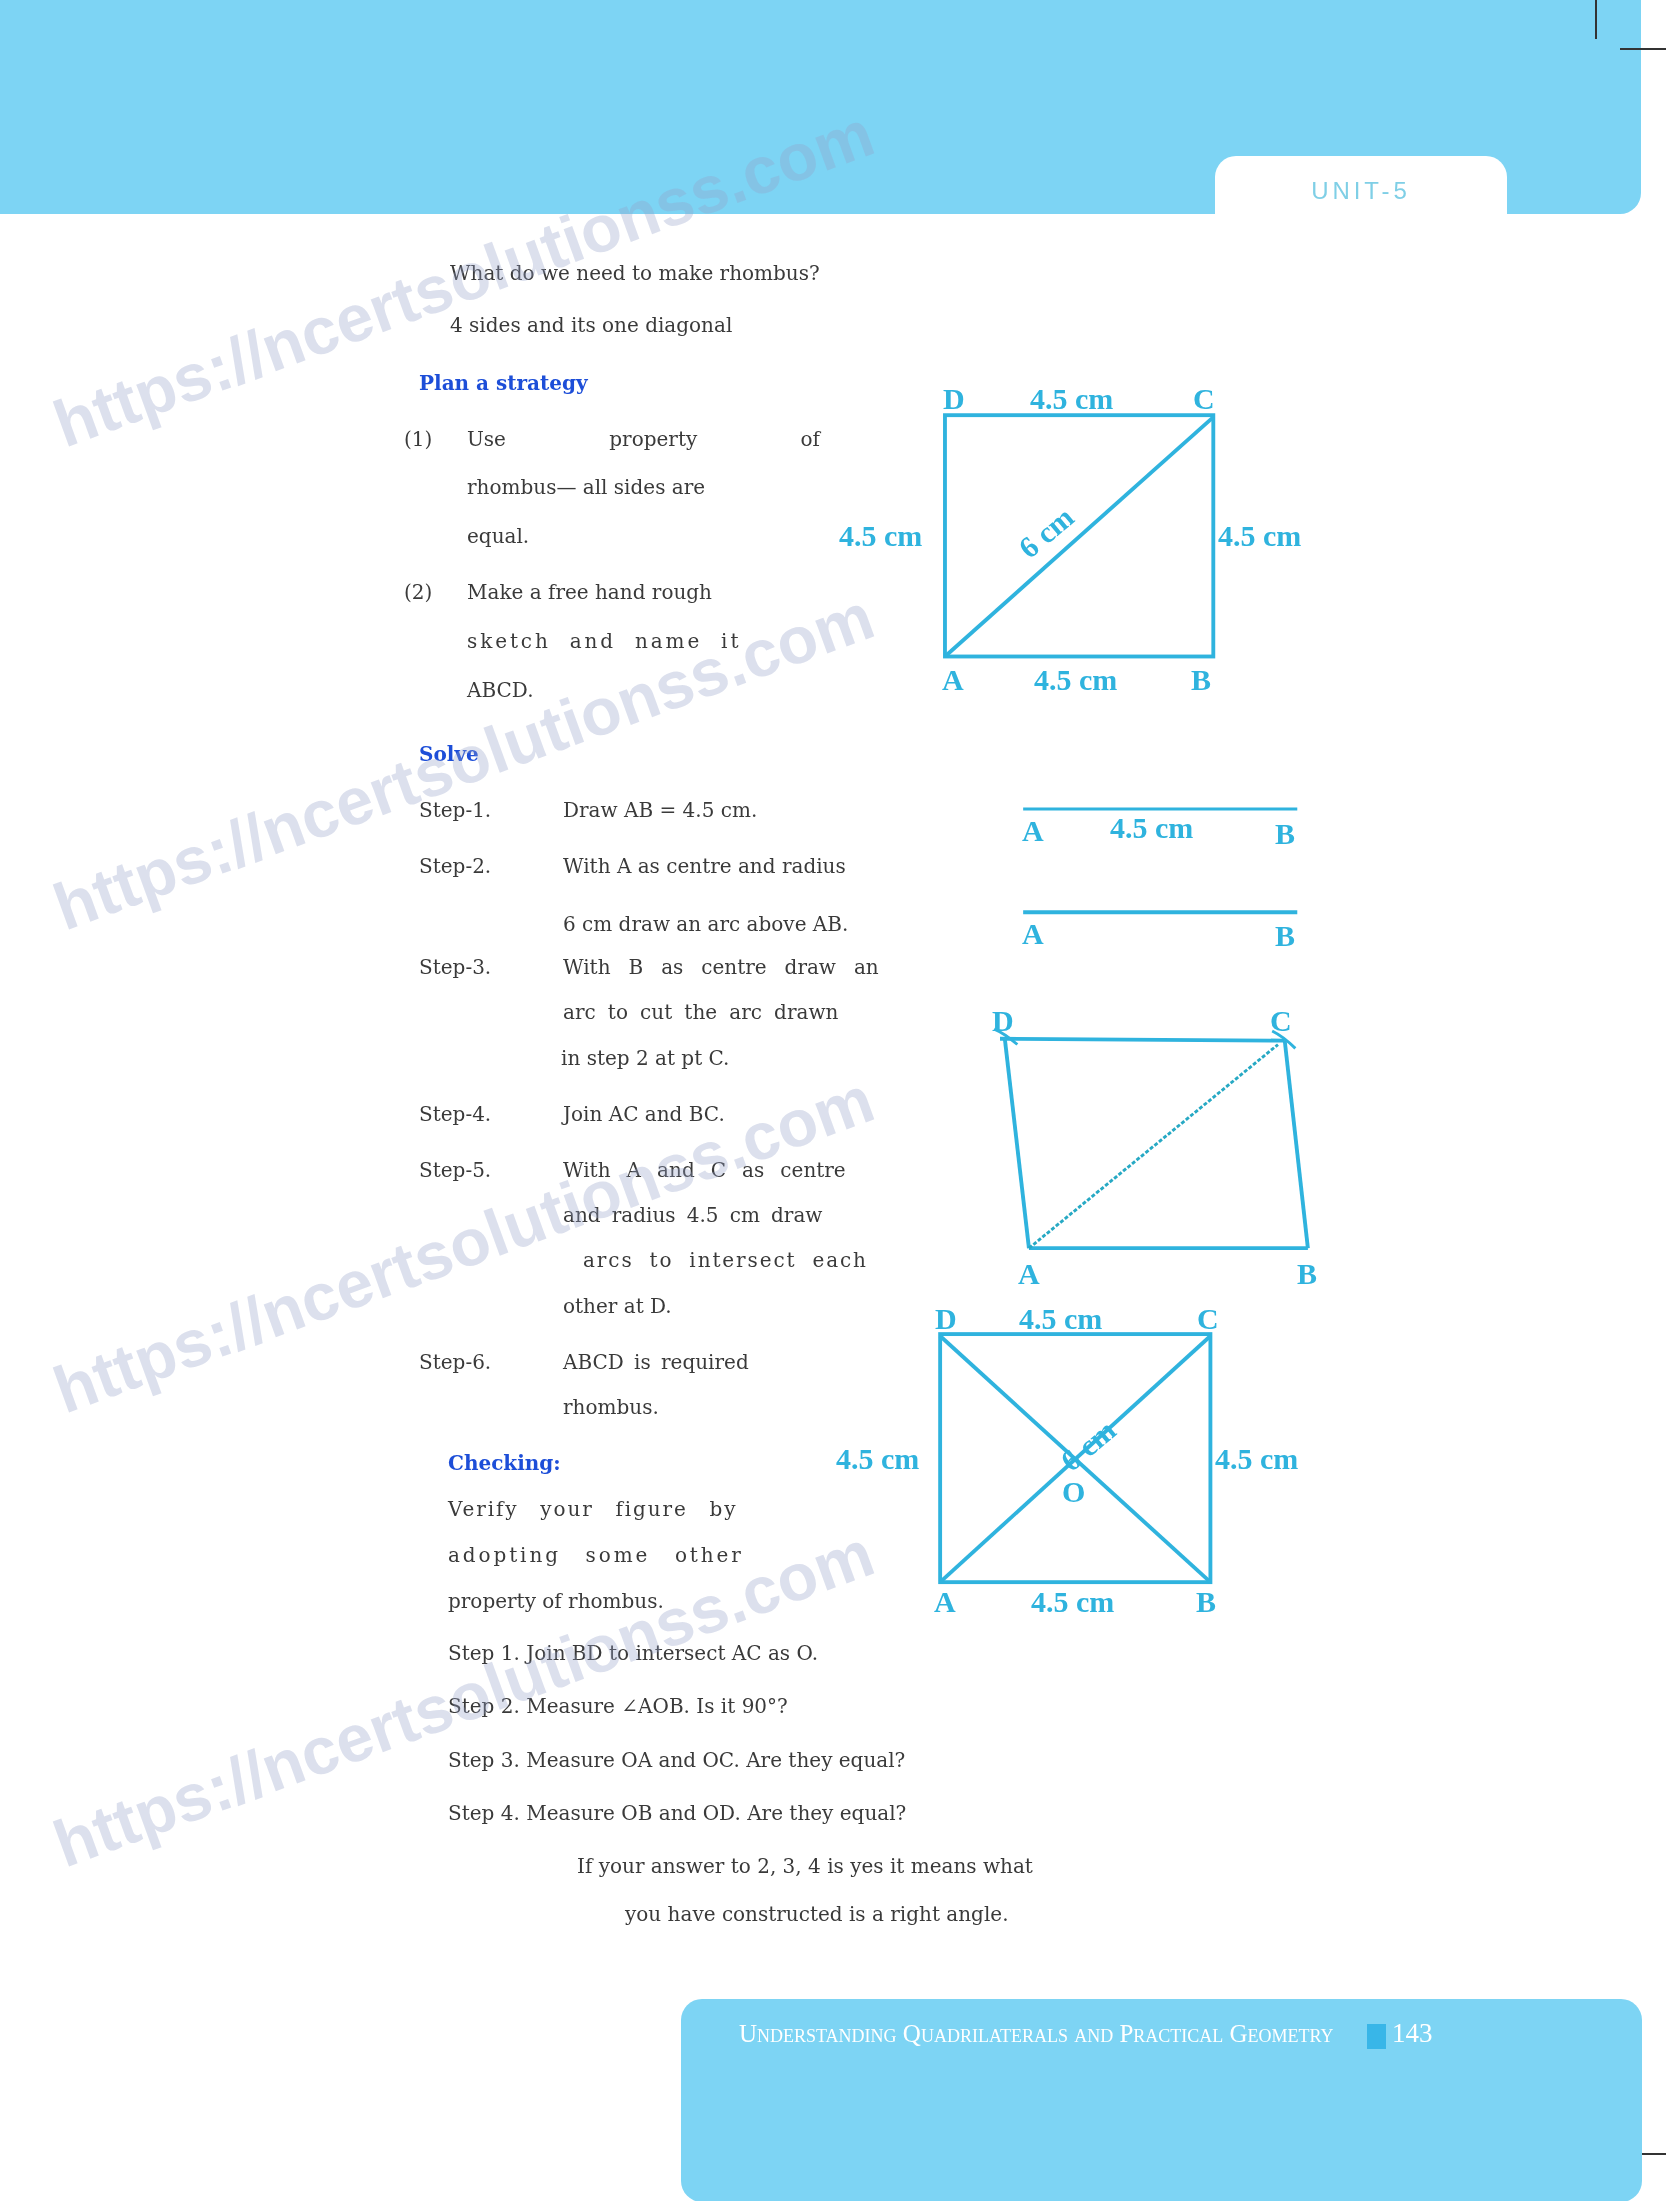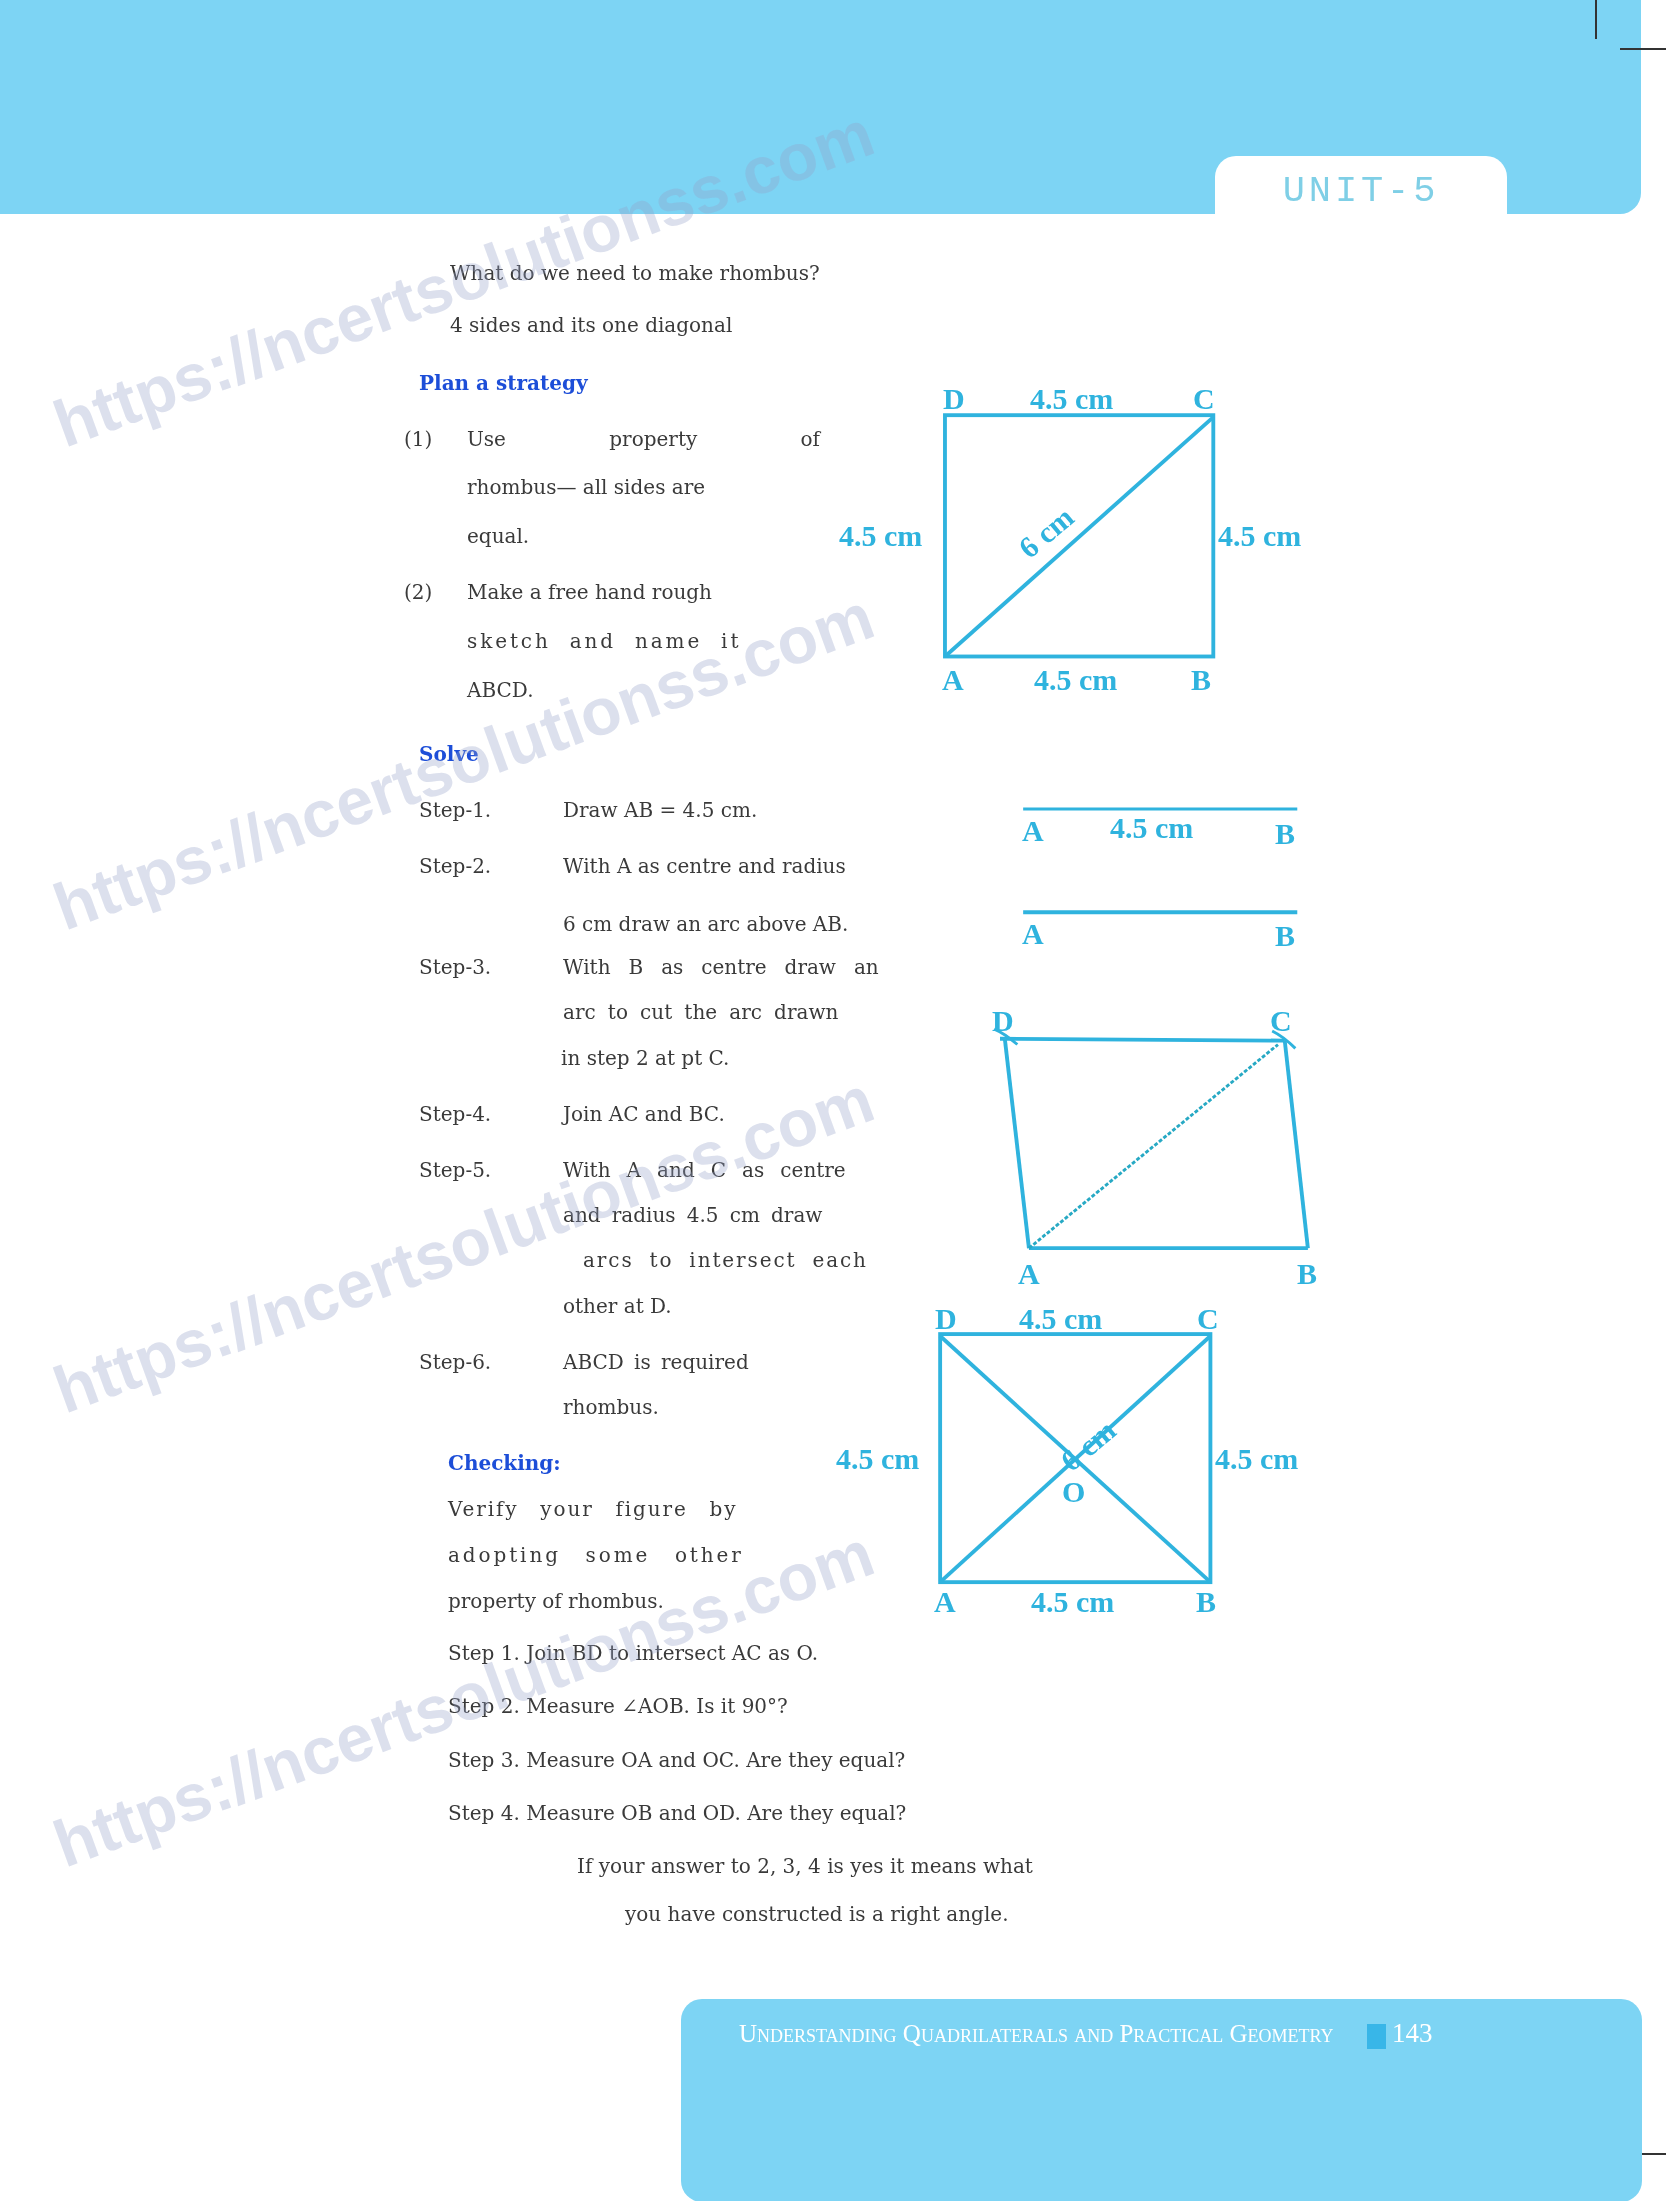--- a/index.html
+++ b/index.html
@@ -1,21 +1,21 @@
 <!DOCTYPE html>
 <html><head>
 <meta charset="utf-8">
 <style>
   html,body{margin:0;padding:0;}
   body{width:1666px;height:2201px;position:relative;background:#ffffff;overflow:hidden;
        font-family:"DejaVu Serif","Liberation Serif",serif;color:#3a3a3a;}
   .top-band{position:absolute;left:0;top:0;width:1641px;height:214px;background:#7dd4f4;border-radius:0 0 21px 0;}
   .unit-tab{position:absolute;left:1215px;top:156px;width:292px;height:70px;background:#ffffff;border-radius:21px 21px 0 0;
             display:flex;align-items:center;justify-content:center;}
-  .unit-tab span{font-family:Liberation Mono, monospace;font-size:37px;letter-spacing:3.9px;color:#7fcfe6;}
+  .unit-tab span{font-family:Liberation Sans, sans-serif;font-size:24px;letter-spacing:3.9px;color:#7fcfe6;}
   .crop-mark{position:absolute;background:#333;}
   .txt{position:absolute;font-size:20px;line-height:1.2;white-space:nowrap;}
   .bold{font-weight:bold;font-family:"DejaVu Serif",serif;color:#1d4ed8;}
   .just{white-space:normal;text-align:justify;text-align-last:justify;}
   .fig-label{position:absolute;font-family:"Liberation Serif",serif;font-weight:bold;font-size:30px;color:#2fb3de;white-space:nowrap;}
   svg{position:absolute;overflow:visible;}
   .watermark{position:absolute;font-family:"Liberation Sans",sans-serif;font-weight:bold;font-size:66px;color:rgba(150,160,200,0.33);
              transform-origin:left bottom;transform:rotate(-20deg);white-space:nowrap;pointer-events:none;}
   .footer-band{position:absolute;left:681px;top:1999px;width:961px;height:203px;background:#7dd4f4;border-radius:21px 21px 21px 21px;}
   .footer-text{position:absolute;left:703px;top:2020px;font-family:"Liberation Serif",serif;font-size:25px;color:#ffffff;font-variant:small-caps;white-space:nowrap;margin-left:36px;}

